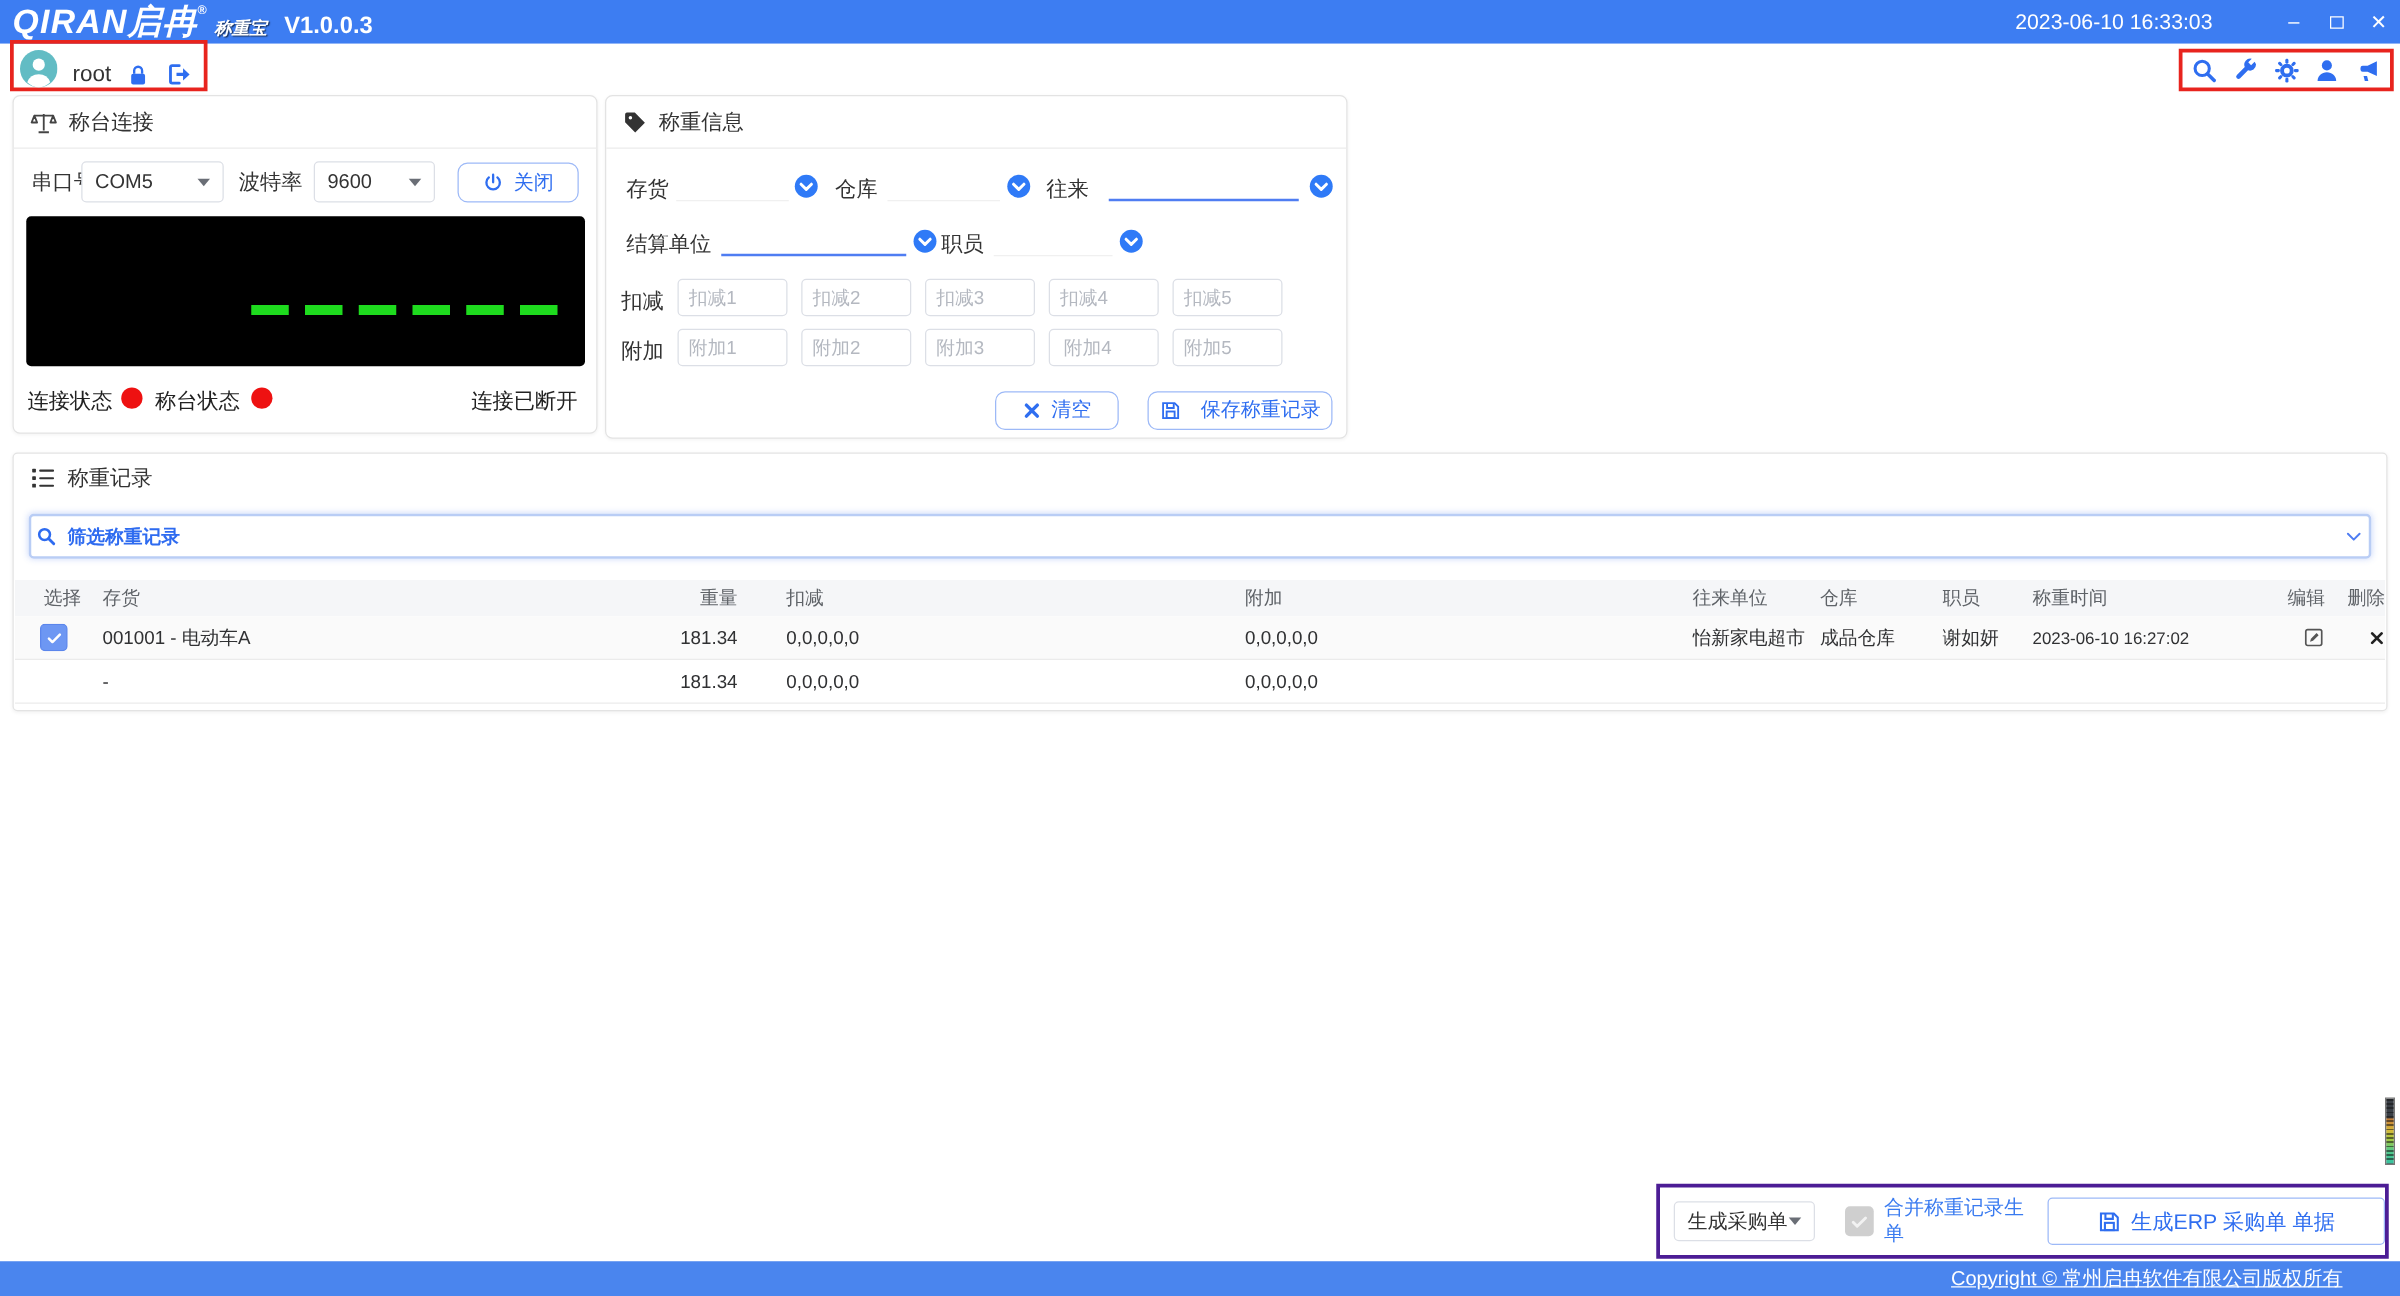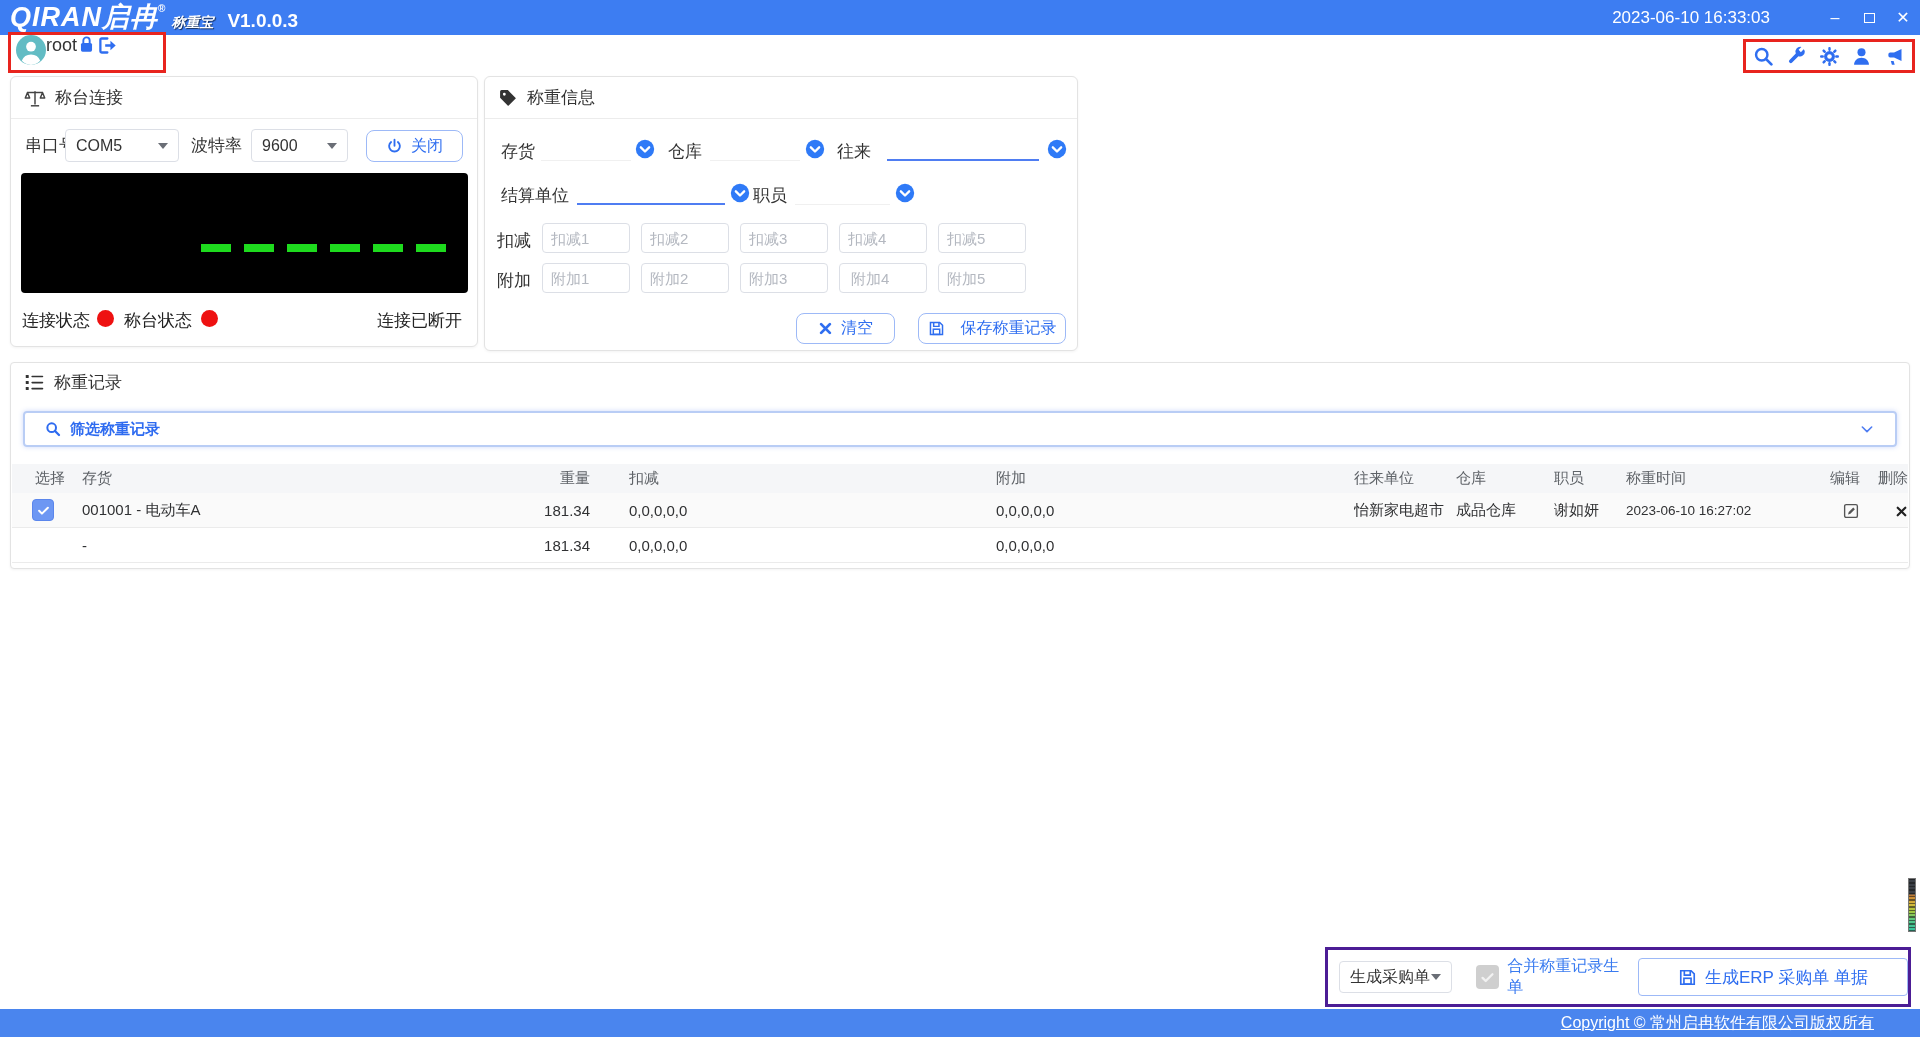--- a/index.html
+++ b/index.html
@@ -16,21 +16,21 @@
   .logo-version { margin-left:14px; margin-top:6px; font-weight:bold; font-size:19px; }
   .tb-right { margin-left:auto; display:flex; align-items:center; }
   .tb-datetime { font-size:17px; margin-right:48px; }
   .winbtn { width:34px; height:35px; display:flex; align-items:center; justify-content:center;
             font-size:16px; color:#fff; cursor:default; }
   .max-glyph { display:inline-block; width:11px; height:10px; border:1.6px solid #fff; }
 
   
   .userbar { position:absolute; left:0; top:35px; width:100%; height:41px; background:#fff; }
   .user-box { position:absolute; left:8px; top:32px; width:158px; height:41px; border:3px solid #e8241e;
-              display:flex; align-items:flex-start; gap:0; padding-left:5px; z-index:6; background:transparent; }
+              display:flex; align-items:flex-end; gap:12px; padding-left:5px; z-index:6; background:transparent; }
   .username { font-size:18px; color:#333; }
   .tools-box { position:absolute; left:1743px; top:39px; width:172px; height:34px; border:3px solid #e8241e;
                display:flex; align-items:center; justify-content:space-between; padding:0 7px; z-index:6; }
   .ic { display:inline-block; vertical-align:middle; }
 
   
   .panel { position:absolute; background:#fff; border:1px solid #e3e3e3; border-radius:6px;
            box-shadow:0 1px 3px rgba(0,0,0,.05); }
   .panel-hd { height:42px; display:flex; align-items:center; gap:9px; padding:0 13px;
               border-bottom:1px solid #ececec; font-size:17px; color:#333; }
@@ -68,21 +68,21 @@
   .wp-btnrow { position:absolute; left:0; top:236px; width:100%; display:flex; justify-content:flex-end;
                gap:23px; padding-right:11px; }
   #clear-btn { width:99px; height:31px; }
   #save-btn  { width:148px; height:31px;gap:16px; }
 
   
   #records-panel { left:10px; top:362px; width:1900px; height:207px; border-radius:4px; }
   #records-panel .panel-hd { height:38px; border-bottom:none; }
   .filter-bar { position:absolute; left:12px; right:12px; top:48px; height:36px; border:2px solid #b9cdf5;
                 border-radius:4px; box-shadow:0 0 5px rgba(90,130,240,.3); display:flex; align-items:center;
-                gap:9px; padding:0 20px; cursor:pointer; }
+                gap:9px; padding:0 4px; cursor:pointer; }
   .filter-text { color:#2e6bf0; font-weight:bold; font-size:15px; }
   .filter-chev { margin-left:auto; }
   .rtable { position:absolute; left:1px; right:1px; top:101px; }
   .trow { display:grid; grid-template-columns:70px 456px 52px 406px 358px 102px 98px 72px 188px 46px auto;
           align-items:center; }
   .thead { height:29px; background:#f5f6f8; color:#5f6368; font-size:15px; }
   .tbody-row { height:35px; font-size:15px; color:#303133; border-bottom:1px solid #ebebeb; }
   .row-shaded { background:#fafafa; }
   .trow > div { overflow:hidden; white-space:nowrap; }
   .c1 { padding-left:23px; }

